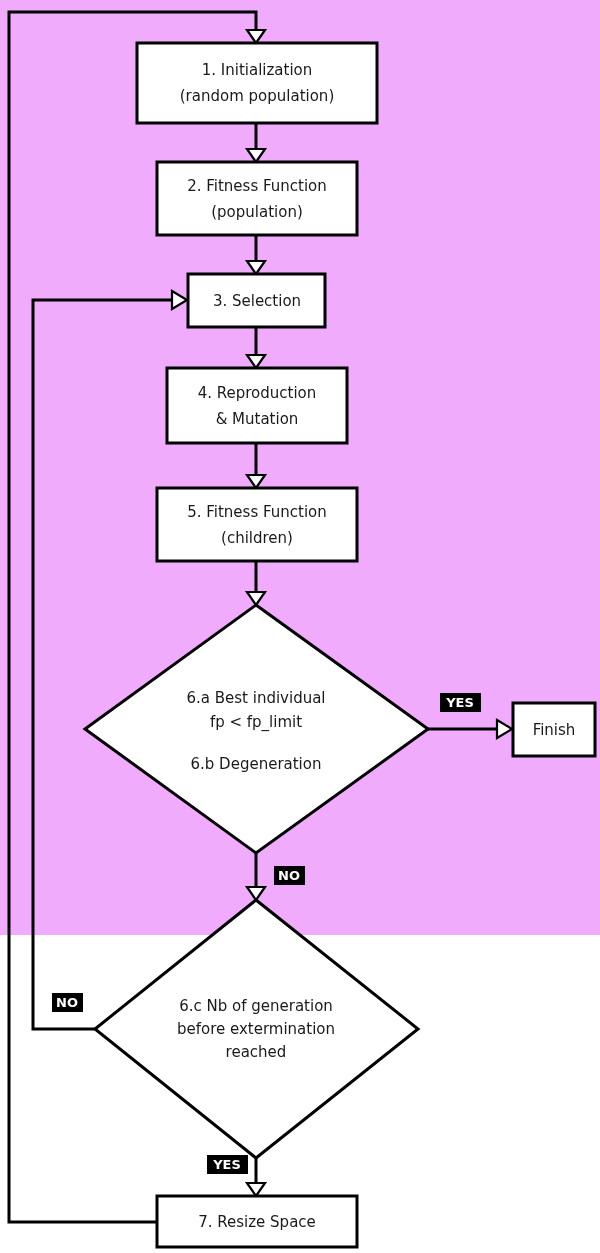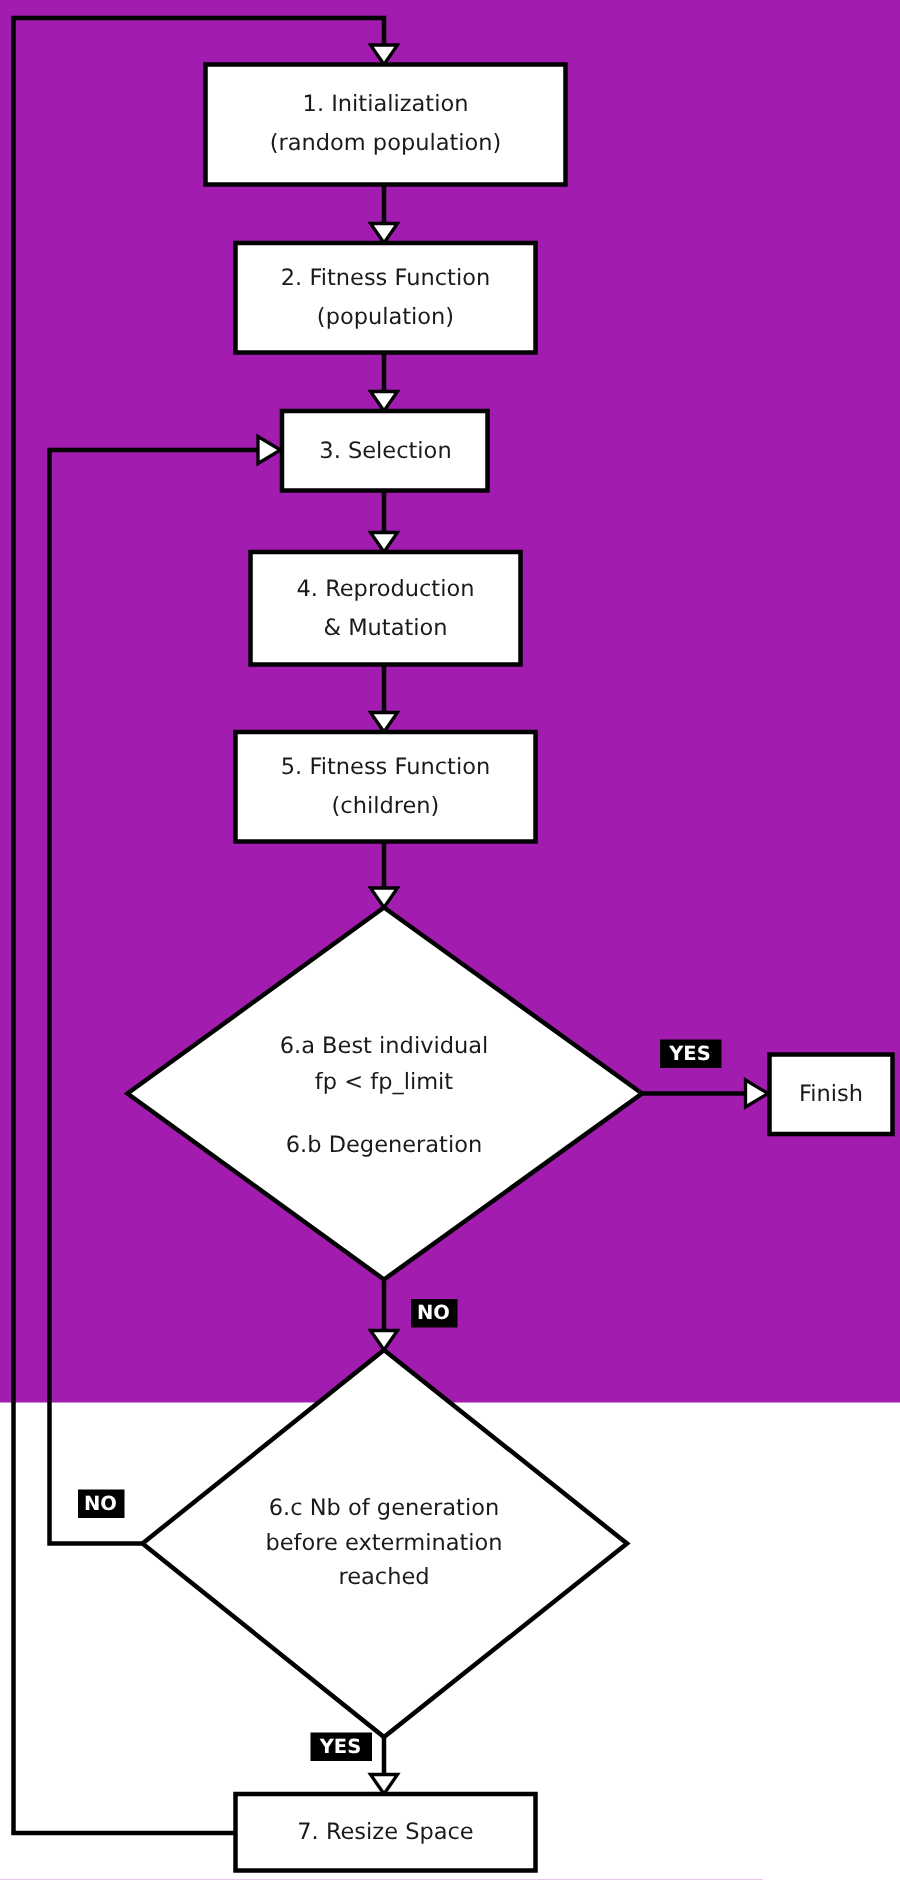--- a/index.html
+++ b/index.html
@@ -11,21 +11,21 @@
   body {
     width: 600px;
     height: 1253px;
     font-family: "DejaVu Sans", sans-serif;
     overflow: hidden;
   }
   #flowchart-root {
     position: relative;
     width: 600px;
     height: 935px;
-    background: #a21caf;
+    background: #f0abfc;
   }
   svg#flow-svg {
     display: block;
     width: 600px;
     height: 1253px;
   }
   .node-shape {
     fill: #ffffff;
     stroke: #000000;
     stroke-width: 3;

